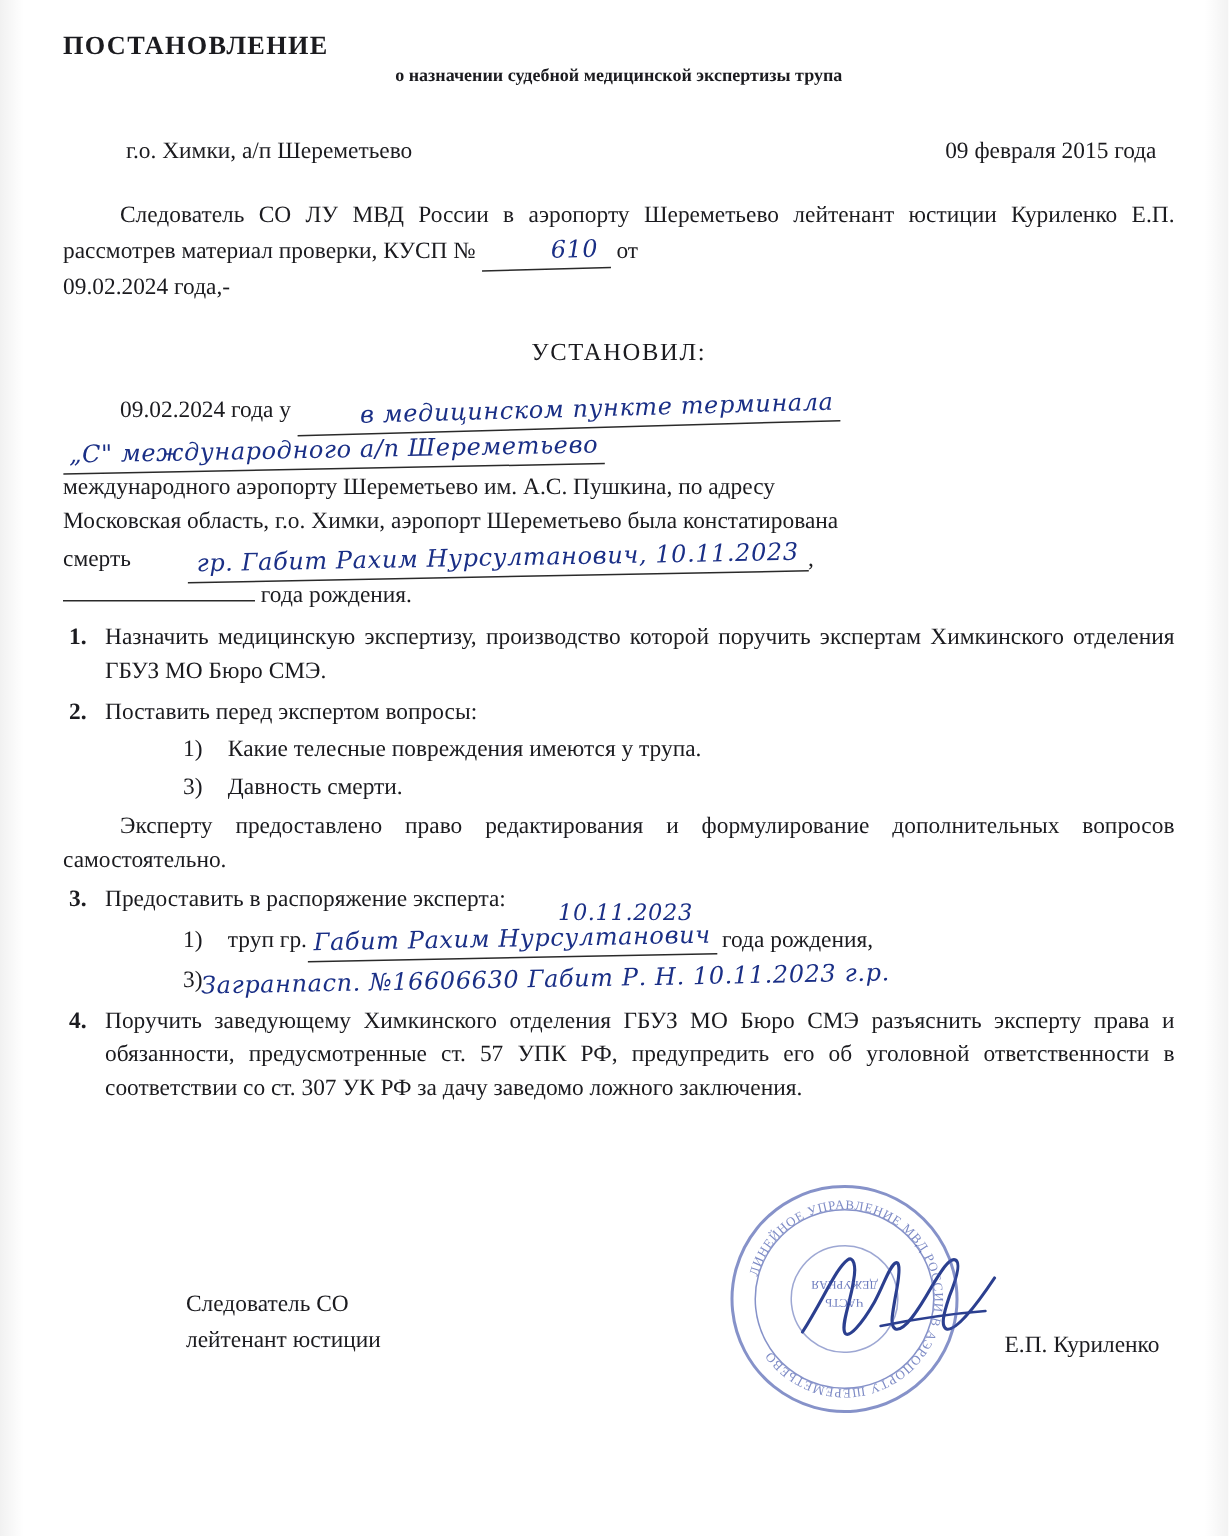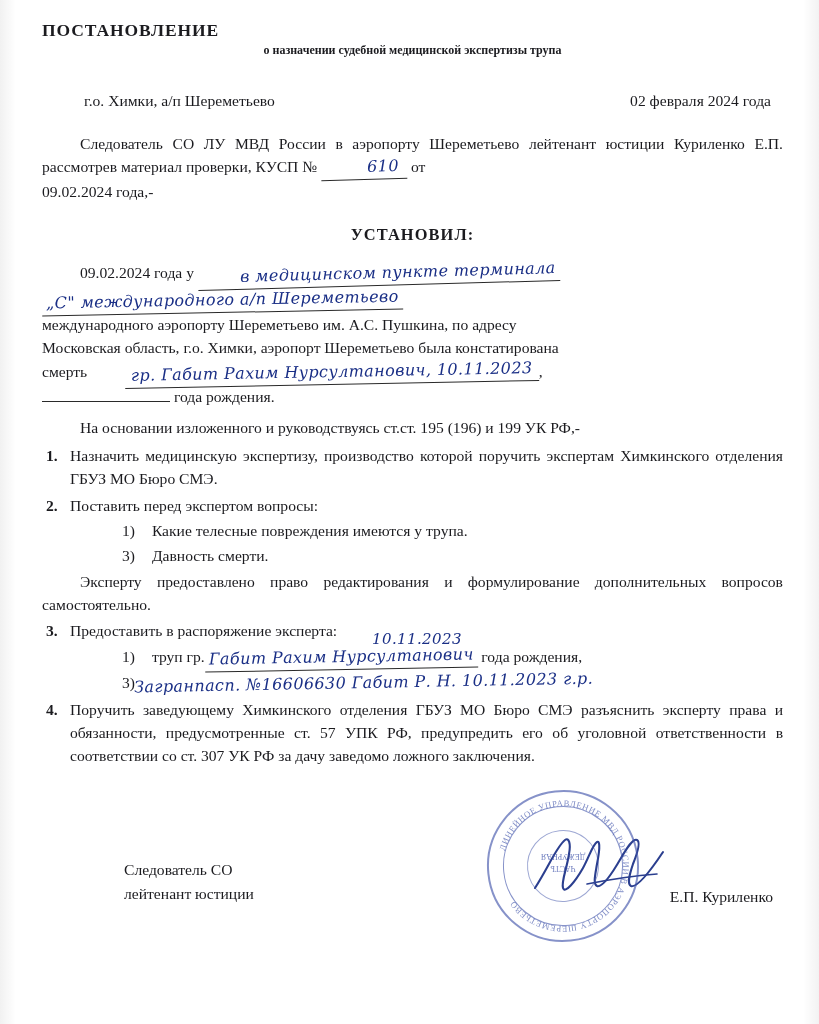--- a/index.html
+++ b/index.html
@@ -52,21 +52,21 @@
     font-size: 15.6px;
     line-height: 1.48;
     text-align: justify;
     text-justify: inter-word;
     margin-top: 22px;
   }
   .indent { text-indent: 38px; }
 
   .center-head {
     text-align: center;
-    font-weight: bold;
+    font-weight: normal;
     font-size: 16.4px;
     letter-spacing: 1.1px;
     margin-top: 22px;
   }
   .center-head.tight { margin-top: 18px; }
 
   
   .hw {
     font-family: "DejaVu Serif", serif;
     font-style: italic;
@@ -216,21 +216,21 @@
 </head>
 <body>
 
 <div class="page">
 
   <div class="doc-title">ПОСТАНОВЛЕНИЕ</div>
   <div class="doc-subtitle">о назначении судебной медицинской экспертизы трупа</div>
 
   <div class="place-date">
     <span>г.о. Химки, а/п Шереметьево</span>
-    <span>02 февраля 2024 года</span>
+    <span>09 февраля 2015 года</span>
   </div>
 
   <div class="para indent">
     <span>Следователь СО ЛУ МВД России в аэропорту Шереметьево лейтенант юстиции Куриленко Е.П. рассмотрев материал проверки, КУСП №</span>
     <span class="kusp-num hw tilt">610</span>
     <span>от</span><br>
     <span>09.02.2024 года,-</span>
   </div>
 
   <div class="center-head">УСТАНОВИЛ:</div>
@@ -248,21 +248,20 @@
     <div class="row">
       <span>смерть</span>
       <span class="hw ul tilt2" style="margin-left:34px; padding:0 6px;">гр. Габит Рахим Нурсултанович, 10.11.2023</span><span>,</span>
     </div>
     <div class="row">
       <span class="blank" style="width:128px; height:14px;"></span>
       <span>года рождения.</span>
     </div>
   </div>
 
-  <div class="para indent" style="margin-top:8px;">На основании изложенного и руководствуясь ст.ст. 195 (196) и 199 УК РФ,-</div>
 
 
   <ol class="main-list">
     <li>
       <span class="num">1.</span>
       <span>Назначить медицинскую экспертизу, производство которой поручить экспертам Химкинского отделения ГБУЗ МО Бюро СМЭ.</span>
     </li>
     <li>
       <span class="num">2.</span>
       <span>Поставить перед экспертом вопросы:</span>

